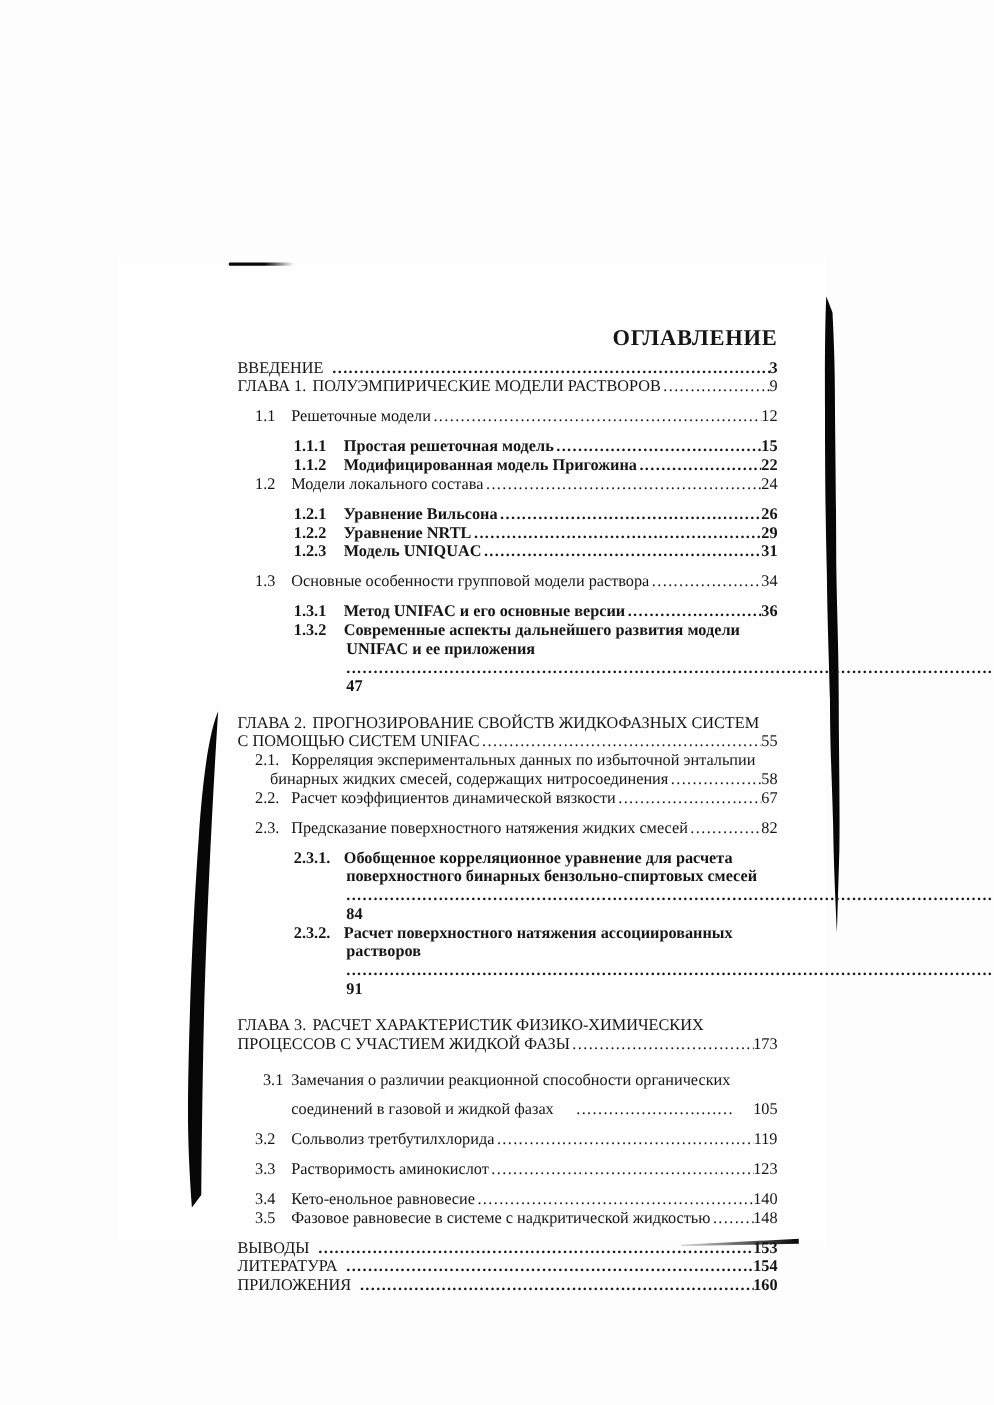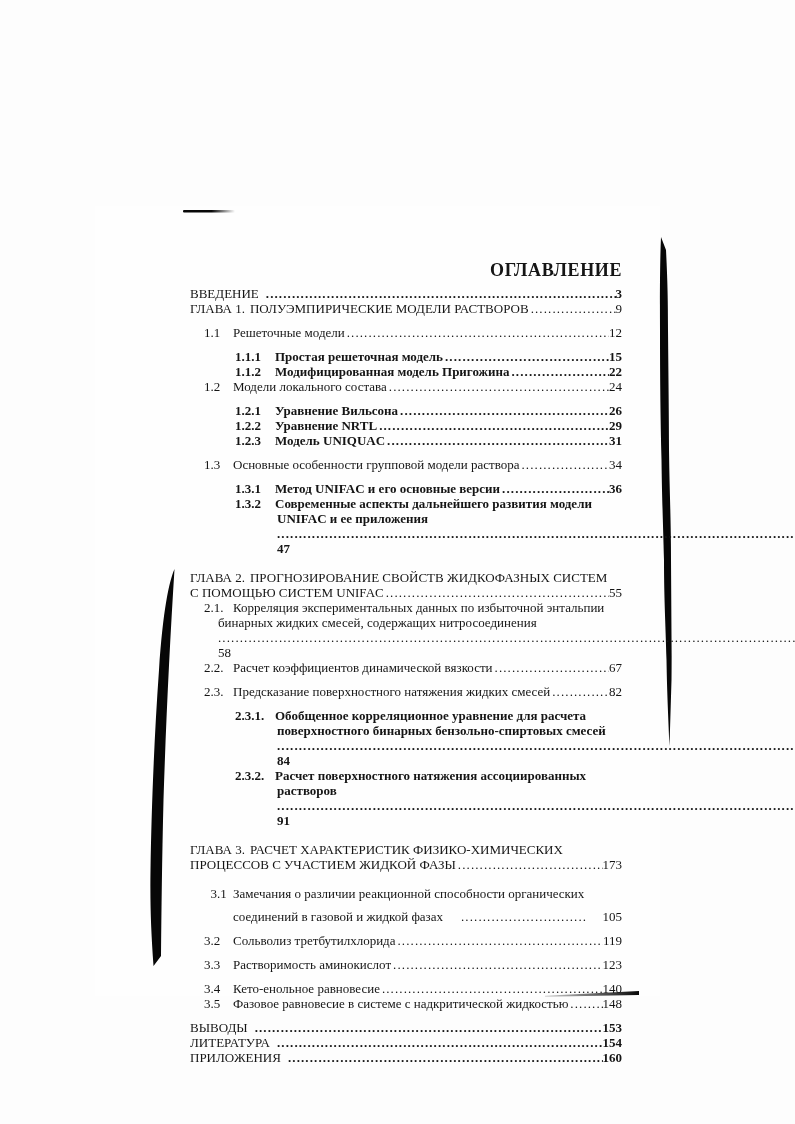--- a/index.html
+++ b/index.html
@@ -44,21 +44,21 @@
     min-width:8px;
   }
   .leader::after{
     content:"..........................................................................................................................................................................................................................................";
     letter-spacing:1.1px;
   }
   .pg{flex:none;white-space:nowrap;}
   .lvl0 .line2{padding-left:0;}
   .lvl1 .line2{padding-left:29px;}
   .lvl2 .line2{padding-left:40px;flex-direction:column;}
-  .line2.hang-shallow{padding-left:12px;flex-direction:column;}
+  .line2.hang-shallow{padding-left:12px;}
   .loose .line2{margin-top:8px;gap:16px;}
 </style>
 </head>
 <body>
 
 <div class="page"></div>
 
 <svg class="artifacts" viewBox="0 0 795 1124" xmlns="http://www.w3.org/2000/svg">
   <defs>
     <linearGradient id="fadeRight" x1="0" y1="0" x2="1" y2="0">

